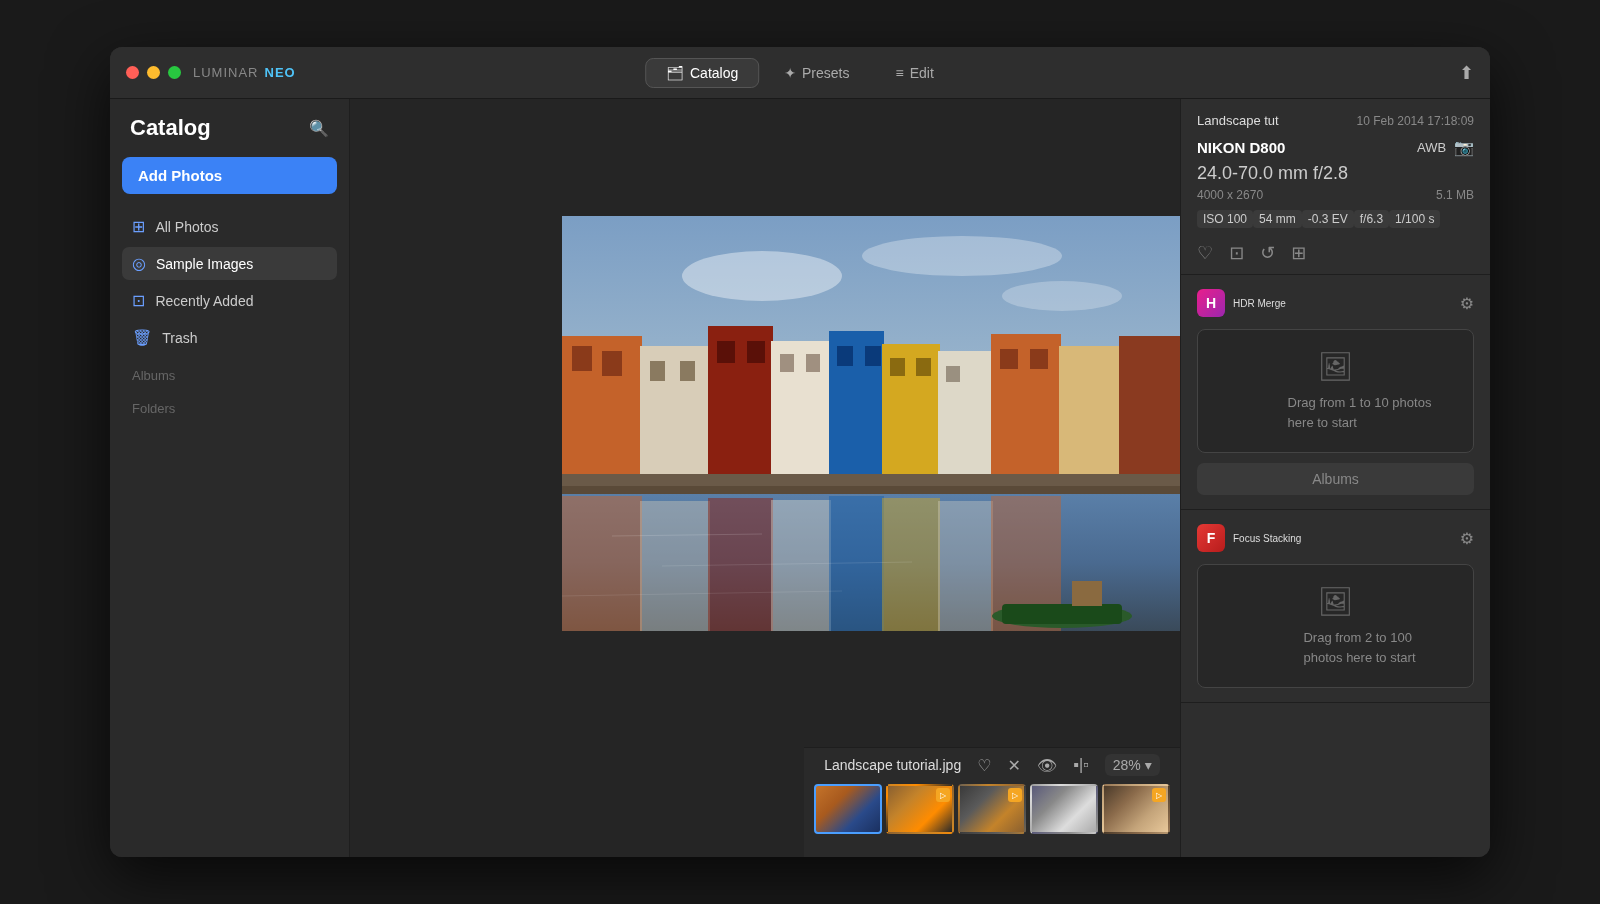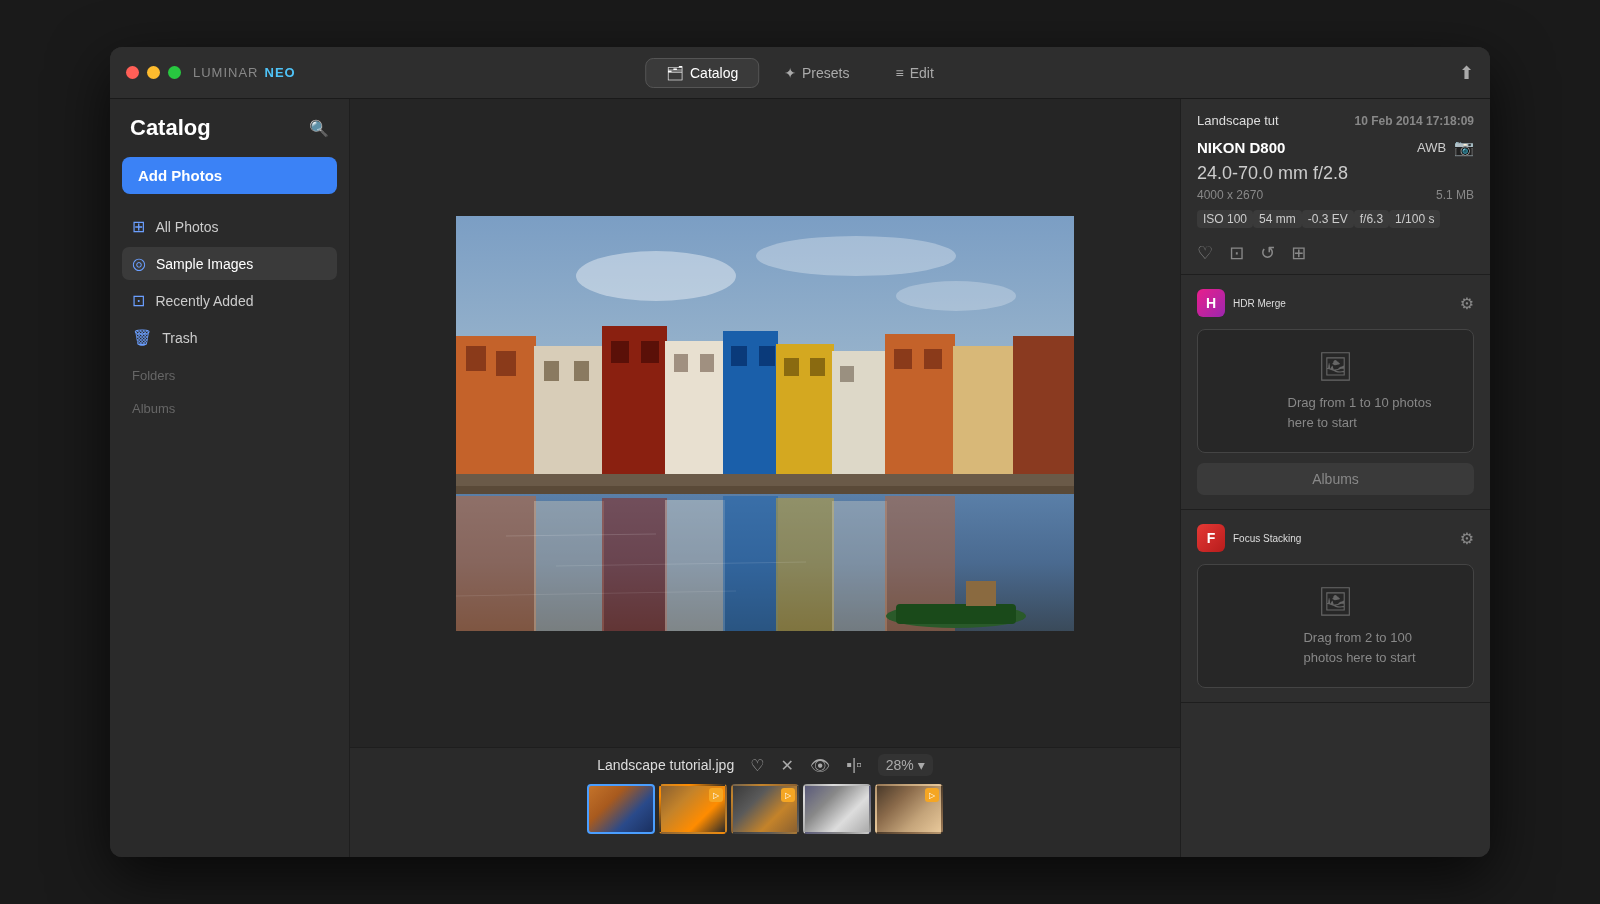--- a/index.html
+++ b/index.html
@@ -165,20 +165,21 @@
       padding: 10px 10px 4px 10px;
       font-weight: 500;
     }
     
     .photo-area {
       flex: 1;
       display: flex;
       flex-direction: column;
       background: #252525;
       position: relative;
+      align-items: flex-end;
     }
     .main-photo {
       flex: 1;
       display: flex;
       align-items: center;
       justify-content: center;
       overflow: hidden;
     }
     
     .filmstrip {
@@ -271,21 +272,20 @@
       align-items: center;
       margin-bottom: 10px;
     }
     .photo-info-name {
       color: #ddd;
       font-size: 13px;
     }
     .photo-info-date {
       color: #888;
       font-size: 12px;
-      font-weight: bold;
     }
     .camera-row {
       display: flex;
       justify-content: space-between;
       align-items: center;
       margin-bottom: 6px;
     }
     .camera-name {
       color: #fff;
       font-size: 15px;
@@ -478,22 +478,22 @@
       </div>
       <div class="sidebar-item">
         <span class="sidebar-item-icon">⊡</span>
         <span>Recently Added</span>
       </div>
       <div class="sidebar-item">
         <span class="sidebar-item-icon">🗑</span>
         <span>Trash</span>
       </div>
 
+      <div class="sidebar-section-label">Albums</div>
       <div class="sidebar-section-label">Folders</div>
-      <div class="sidebar-section-label">Albums</div>
     </div>
 
     <div class="photo-area">
       <div class="main-photo">
 
         <svg width="618" height="415" viewBox="0 0 618 415">
           <defs>
             <linearGradient id="sky" x1="0" y1="0" x2="0" y2="1">
               <stop offset="0%" stop-color="#7b9ec4"></stop>
               <stop offset="40%" stop-color="#9ab5cc"></stop>

